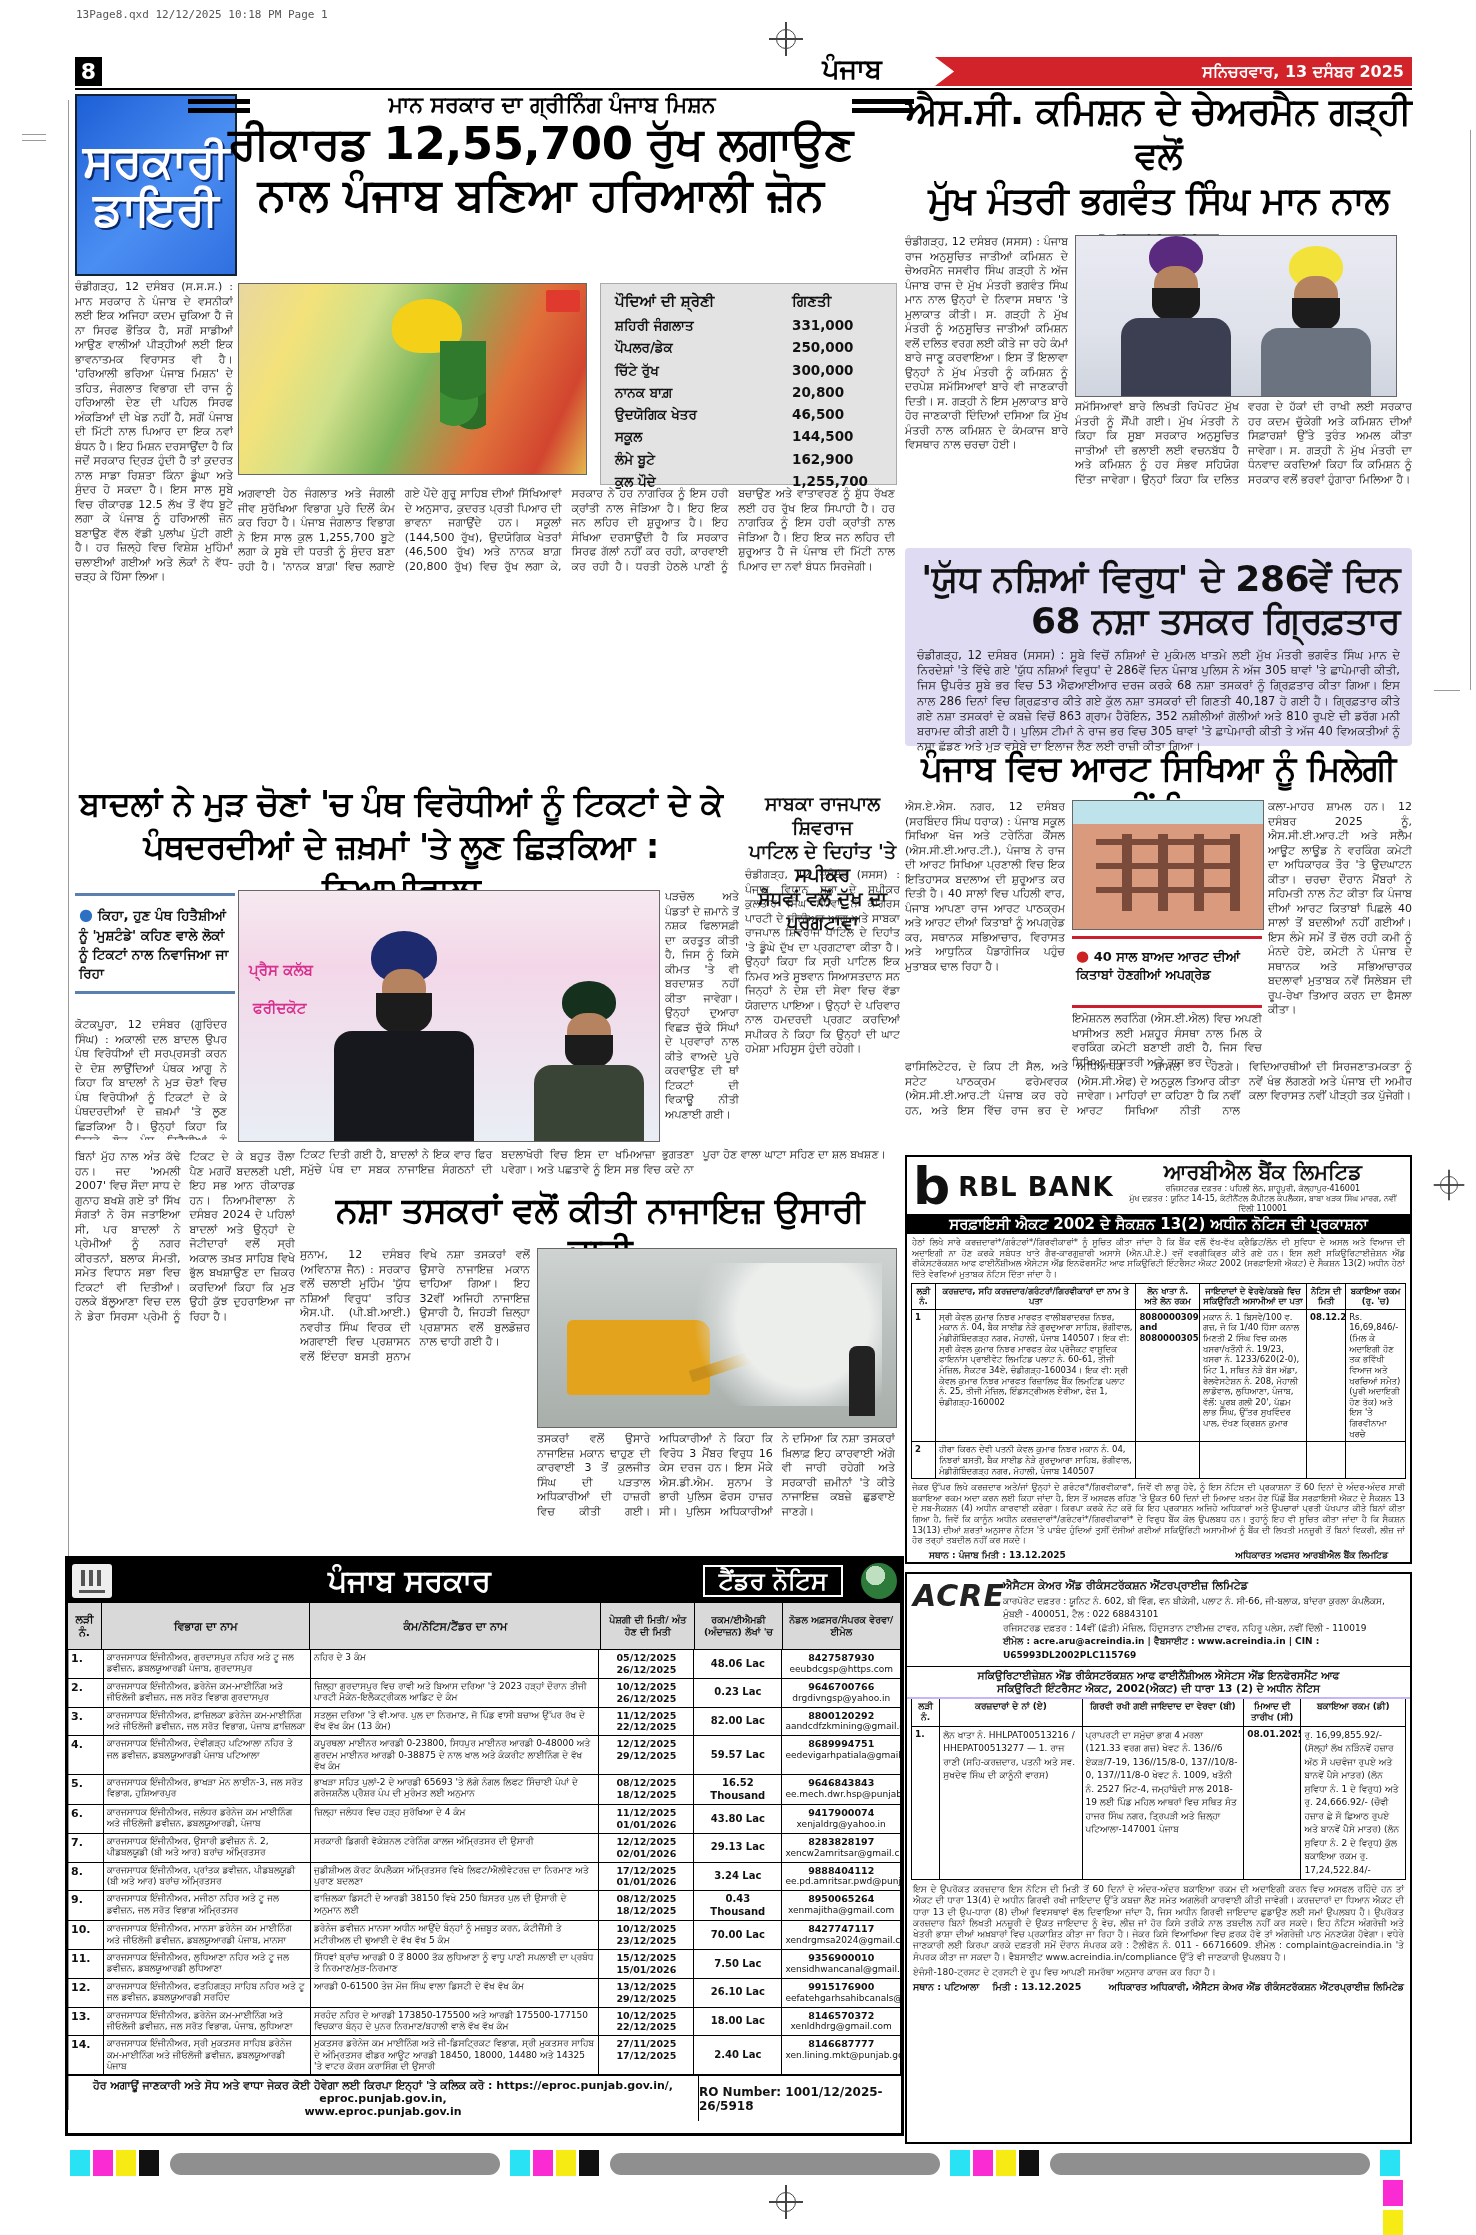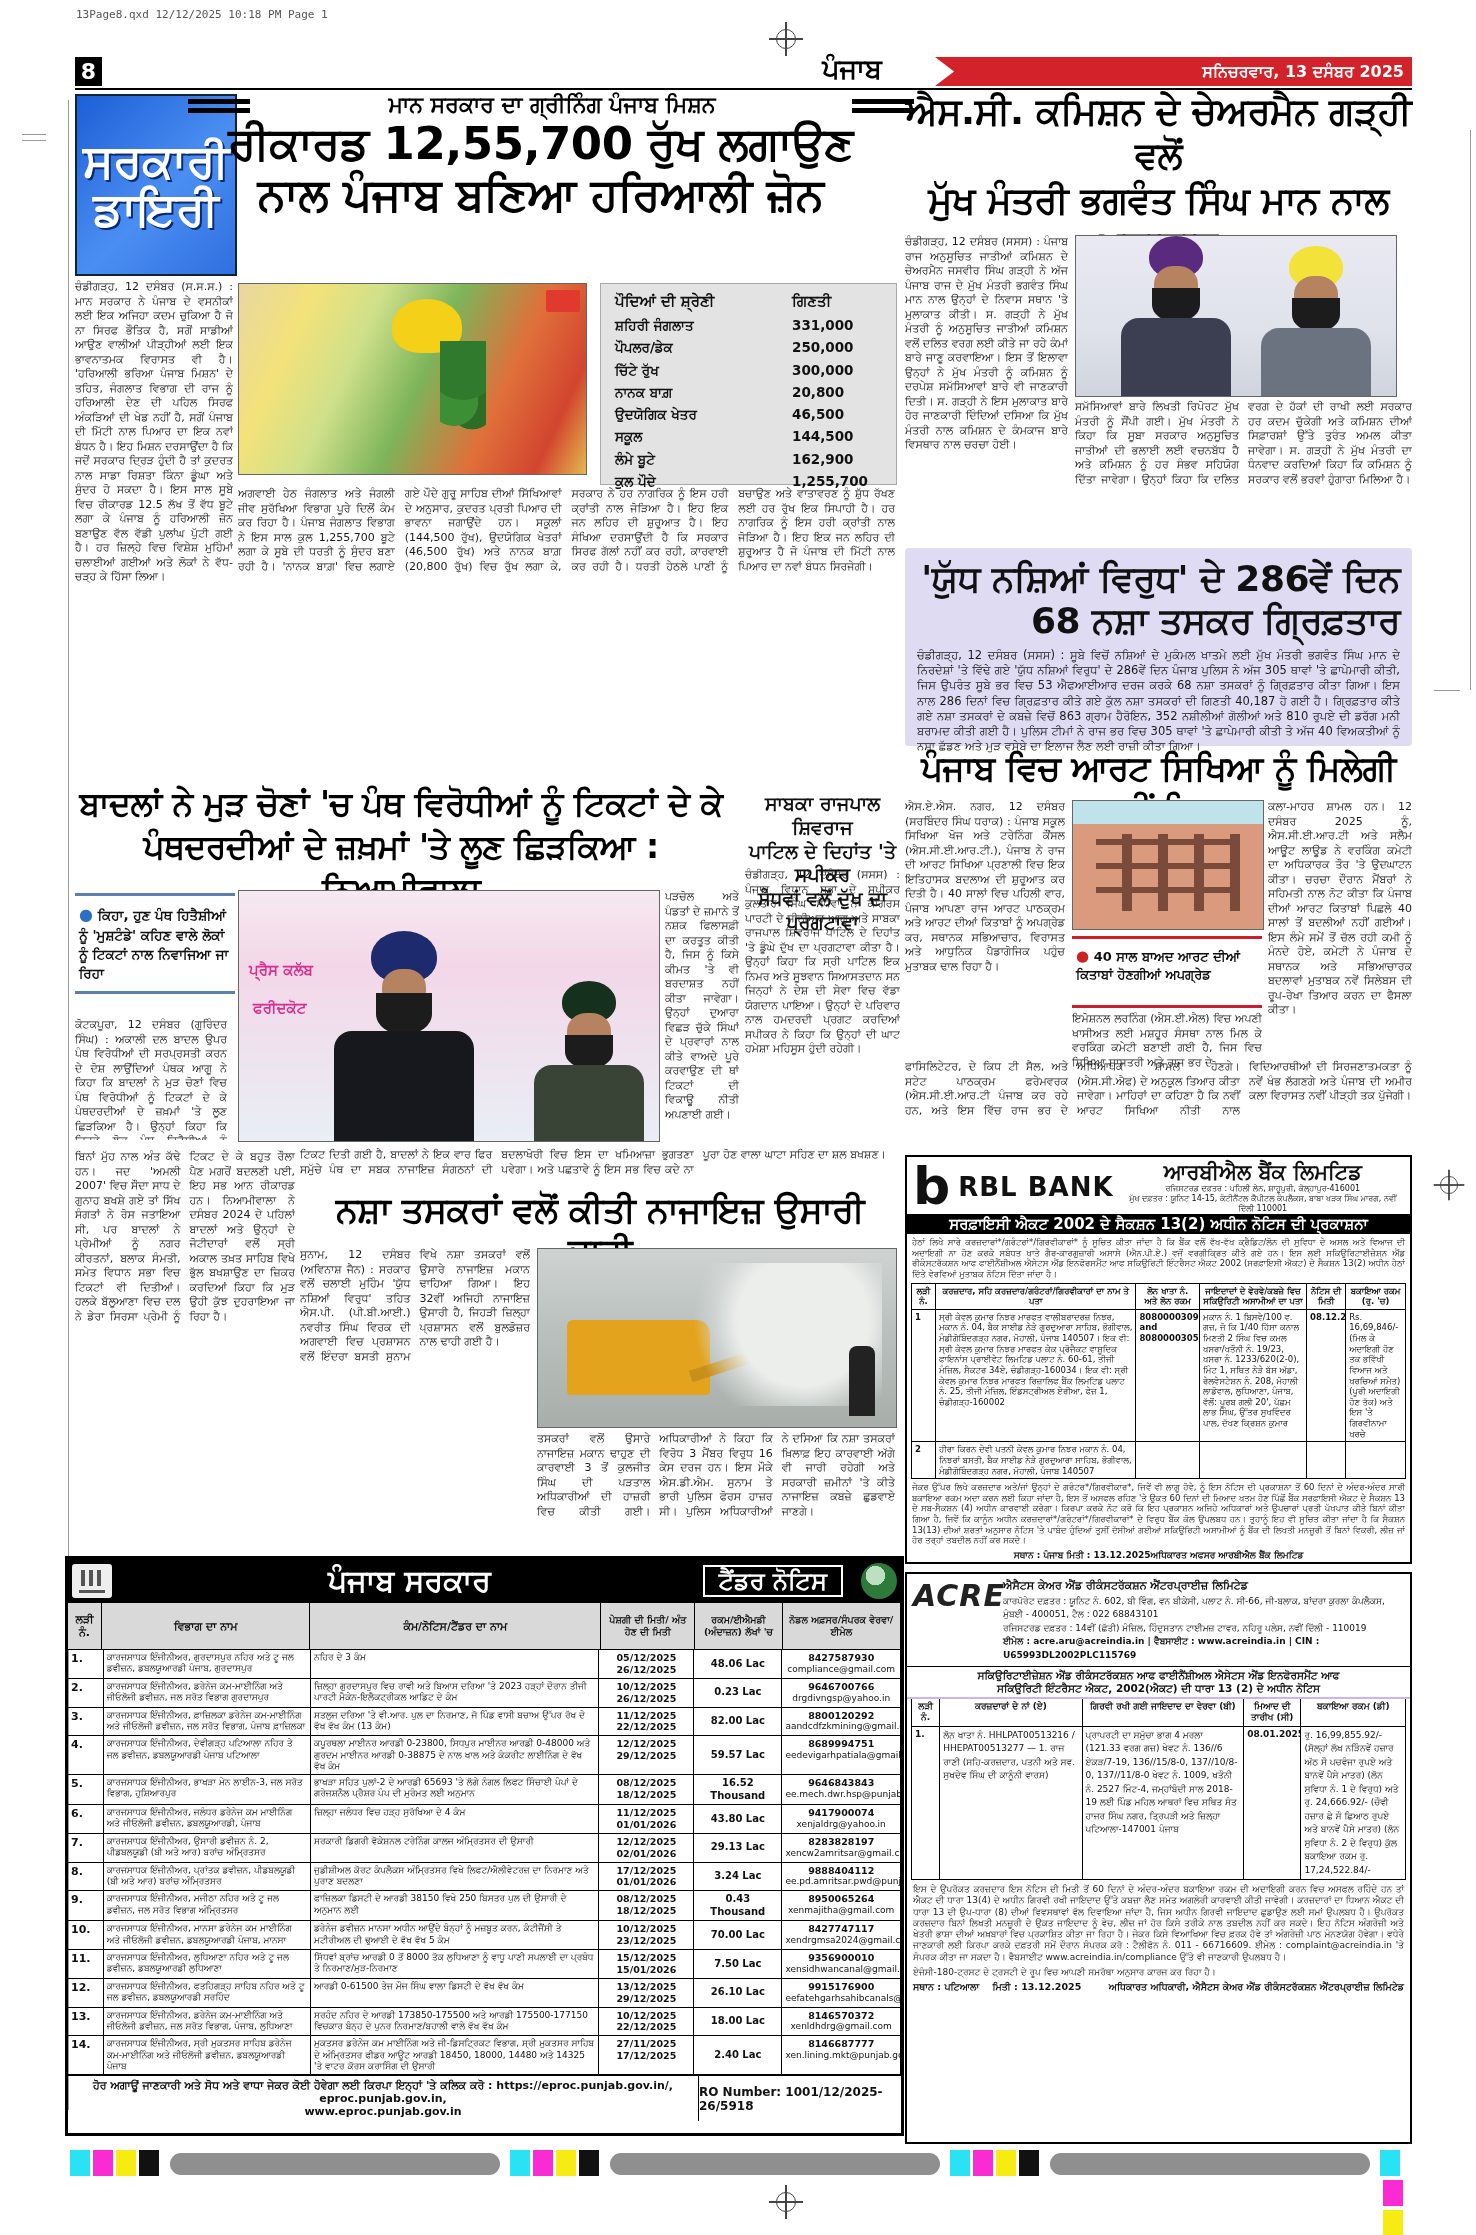--- a/index.html
+++ b/index.html
@@ -338,21 +338,21 @@
             <div class="adtd" style="width:18px;font-weight:700;">2</div>
             <div class="adtd" style="width:205px;">ਹੀਰਾ ਕਿਰਨ ਦੇਵੀ ਪਤਨੀ ਕੇਵਲ ਕੁਮਾਰ ਨਿਝਰ ਮਕਾਨ ਨੰ. 04, ਨਿਝਰਾਂ ਬਸਤੀ, ਬੈਕ ਸਾਈਡ ਨੇੜੇ ਗੁਰਦੁਆਰਾ ਸਾਹਿਬ, ਭੋਗੀਵਾਲ, ਮੰਡੀਗੋਬਿੰਦਗੜ੍ਹ ਨਗਰ, ਮੋਹਾਲੀ, ਪੰਜਾਬ 140507</div>
             <div class="adtd" style="width:60px;font-weight:700;"></div>
             <div class="adtd" style="width:106px;"></div>
             <div class="adtd" style="width:34px;font-weight:700;"></div>
             <div class="adtd" style="width:56px;"></div>
           </div>
         </div>
     </div>
     <div class="tiny" style="padding:3px 5px;">ਜੇਕਰ ਉੱਪਰ ਲਿਖੇ ਕਰਜ਼ਦਾਰ ਅਤੇ/ਜਾਂ ਉਨ੍ਹਾਂ ਦੇ ਗਰੰਟਰ*/ਗਿਰਵੀਕਾਰ*, ਜਿਵੇਂ ਵੀ ਲਾਗੂ ਹੋਵੇ, ਨੂੰ ਇਸ ਨੋਟਿਸ ਦੀ ਪ੍ਰਕਾਸ਼ਨਾ ਤੋਂ 60 ਦਿਨਾਂ ਦੇ ਅੰਦਰ-ਅੰਦਰ ਸਾਰੀ ਬਕਾਇਆ ਰਕਮ ਅਦਾ ਕਰਨ ਲਈ ਕਿਹਾ ਜਾਂਦਾ ਹੈ, ਇਸ ਤੋਂ ਅਸਫਲ ਰਹਿਣ 'ਤੇ ਉਕਤ 60 ਦਿਨਾਂ ਦੀ ਮਿਆਦ ਖਤਮ ਹੋਣ ਪਿੱਛੋਂ ਬੈਂਕ ਸਰਫ਼ਾਇਸੀ ਐਕਟ ਦੇ ਸੈਕਸ਼ਨ 13 ਦੇ ਸਬ-ਸੈਕਸ਼ਨ (4) ਅਧੀਨ ਕਾਰਵਾਈ ਕਰੇਗਾ। ਕਿਰਪਾ ਕਰਕੇ ਨੋਟ ਕਰੋ ਕਿ ਇਹ ਪ੍ਰਕਾਸ਼ਨ ਅਜਿਹੇ ਅਧਿਕਾਰਾਂ ਅਤੇ ਉਪਚਾਰਾਂ ਪ੍ਰਤੀ ਪੱਖਪਾਤ ਕੀਤੇ ਬਿਨਾਂ ਕੀਤਾ ਗਿਆ ਹੈ, ਜਿਵੇਂ ਕਿ ਕਾਨੂੰਨ ਅਧੀਨ ਕਰਜ਼ਦਾਰਾਂ*/ਗਰੰਟਰਾਂ*/ਗਿਰਵੀਕਾਰਾਂ* ਦੇ ਵਿਰੁਧ ਬੈਂਕ ਕੋਲ ਉਪਲਬਧ ਹਨ। ਤੁਹਾਨੂੰ ਇਹ ਵੀ ਸੂਚਿਤ ਕੀਤਾ ਜਾਂਦਾ ਹੈ ਕਿ ਸੈਕਸ਼ਨ 13(13) ਦੀਆਂ ਸ਼ਰਤਾਂ ਅਨੁਸਾਰ ਨੋਟਿਸ 'ਤੇ ਪਾਬੰਦ ਹੁੰਦਿਆਂ ਤੁਸੀਂ ਦੱਸੀਆਂ ਗਈਆਂ ਸਕਿਉਰਿਟੀ ਅਸਾਮੀਆਂ ਨੂੰ ਬੈਂਕ ਦੀ ਲਿਖਤੀ ਮਨਜ਼ੂਰੀ ਤੋਂ ਬਿਨਾਂ ਵਿਕਰੀ, ਲੀਜ਼ ਜਾਂ ਹੋਰ ਤਰ੍ਹਾਂ ਤਬਦੀਲ ਨਹੀਂ ਕਰ ਸਕਦੇ।</div>
-    <div style="display:flex;justify-content:center;padding:1px 12px;font-size:9px;font-weight:700;">
+    <div style="display:flex;justify-content:space-between;padding:1px 22px;font-size:9px;font-weight:700;">
       <span>ਸਥਾਨ : ਪੰਜਾਬ  ਮਿਤੀ : 13.12.2025</span>
       <span>ਅਧਿਕਾਰਤ ਅਫਸਰ ਆਰਬੀਐਲ ਬੈਂਕ ਲਿਮਟਿਡ</span>
     </div>
   </div>
 
   <div class="abs adbox" style="left:905px;top:1572px;width:503px;height:568px;">
     <div style="display:flex;padding:4px 6px;border-bottom:1px solid #000;">
       <div style="width:90px;">
         <div class="acre-logo">ACRE</div>
       </div>
@@ -418,21 +418,21 @@
           <div class="t-sr">1.</div>
           <div class="t-dept">ਕਾਰਜਸਾਧਕ ਇੰਜੀਨੀਅਰ, ਗੁਰਦਾਸਪੁਰ ਨਹਿਰ ਅਤੇ ਟੂ ਜਲ ਡਵੀਜ਼ਨ, ਡਬਲਯੂਆਰਡੀ ਪੰਜਾਬ, ਗੁਰਦਾਸਪੁਰ</div>
           <div class="t-work">ਨਹਿਰ ਦੇ 3 ਕੰਮ</div>
           <div class="t-date">
             <div>05/12/2025</div>
             <div>26/12/2025</div>
           </div>
           <div class="t-amt">48.06 Lac</div>
           <div class="t-contact">
             <b>8427587930</b>
-            <span>compliance@gmail.com</span>
+            <span>eeubdcgsp@https.com</span>
           </div>
         </div>
 
         <div class="trow">
           <div class="t-sr">2.</div>
           <div class="t-dept">ਕਾਰਜਸਾਧਕ ਇੰਜੀਨੀਅਰ, ਡਰੇਨੇਜ ਕਮ-ਮਾਈਨਿੰਗ ਅਤੇ ਜੀਓਲੋਜੀ ਡਵੀਜ਼ਨ, ਜਲ ਸਰੋਤ ਵਿਭਾਗ ਗੁਰਦਾਸਪੁਰ</div>
           <div class="t-work">ਜ਼ਿਲ੍ਹਾ ਗੁਰਦਾਸਪੁਰ ਵਿਚ ਰਾਵੀ ਅਤੇ ਬਿਆਸ ਦਰਿਆ 'ਤੇ 2023 ਹੜ੍ਹਾਂ ਦੌਰਾਨ ਤੀਜੀ ਪਾਰਟੀ ਮੈਕੇਨ-ਇਲੈਕਟ੍ਰੀਕਲ ਆਡਿਟ ਦੇ ਕੰਮ</div>
           <div class="t-date">
             <div>10/12/2025</div>
             <div>26/12/2025</div>

